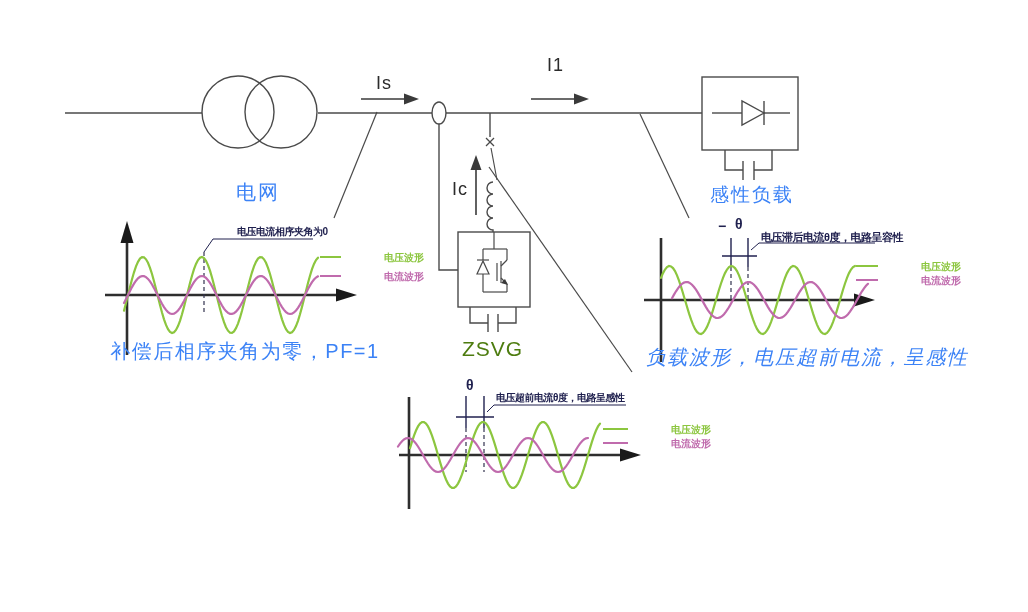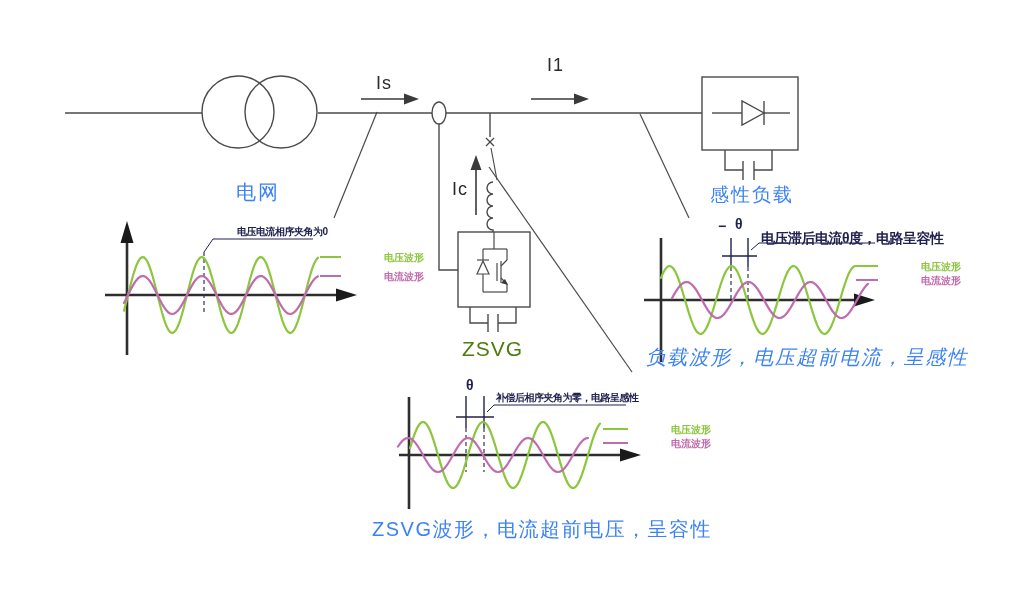--- a/index.html
+++ b/index.html
@@ -187,27 +187,27 @@
 <div class="txt" style="left:710px;top:182px;font-size:19px;letter-spacing:2px;text-align:center;">感性负载</div>
 <div class="txt" style="left:462px;top:337px;font-size:21px;letter-spacing:1px;color:#4d7c0f;">ZSVG</div>
 
 <div class="txt curlabel" style="left:376px;top:73px;">Is</div>
 <div class="txt curlabel" style="left:547px;top:55px;">I1</div>
 <div class="txt curlabel" style="left:452px;top:179px;">Ic</div>
 
 <div class="txt anno" style="left: 215px; top: 225px; color: rgb(32, 33, 79); padding-left: 22px;">电压电流相序夹角为0</div>
 <div class="txt legend" style="left: 344px; top: 251px; color: rgb(140, 198, 63);">电压波形</div>
 <div class="txt legend" style="left: 344px; top: 270px; color: rgb(192, 107, 173);">电流波形</div>
+<div class="txt caption" style="left:95px;top:338px;width:300px;">补偿后相序夹角为零，PF=1</div>
 
 <div class="txt theta" style="left: 718px; top: 218px; color: rgb(32, 33, 79);">−</div>
 <div class="txt theta" style="left: 735px; top: 216px; color: rgb(32, 33, 79);">θ</div>
-<div class="txt anno" style="left: 761px; top: 230px; font-size: 14px; color: rgb(32, 33, 79);">电压滞后电流θ度，电路呈容性</div>
+<div class="txt anno" style="left: 761px; top: 230px; font-size: 11px; color: rgb(32, 33, 79);">电压滞后电流θ度，电路呈容性</div>
 <div class="txt legend" style="left: 881px; top: 260px; color: rgb(140, 198, 63);">电压波形</div>
 <div class="txt legend" style="left: 881px; top: 274px; color: rgb(192, 107, 173);">电流波形</div>
 <div class="txt caption" style="left:641px;top:344px;width:332px;font-style:italic;">负载波形，电压超前电流，呈感性</div>
 
 <div class="txt theta" style="left: 466px; top: 377px; color: rgb(32, 33, 79);">θ</div>
-<div class="txt anno" style="left: 496px; top: 391px; color: rgb(32, 33, 79);">补偿后相序夹角为零，电路呈感性</div>
+<div class="txt anno" style="left: 496px; top: 391px; color: rgb(32, 33, 79);">电压超前电流θ度，电路呈感性</div>
 <div class="txt legend" style="left: 631px; top: 423px; color: rgb(140, 198, 63);">电压波形</div>
 <div class="txt legend" style="left: 631px; top: 437px; color: rgb(192, 107, 173);">电流波形</div>
-<div class="txt caption" style="left:372px;top:516px;width:332px;">ZSVG波形，电流超前电压，呈容性</div>
 
 </div>
 
 </body></html>

